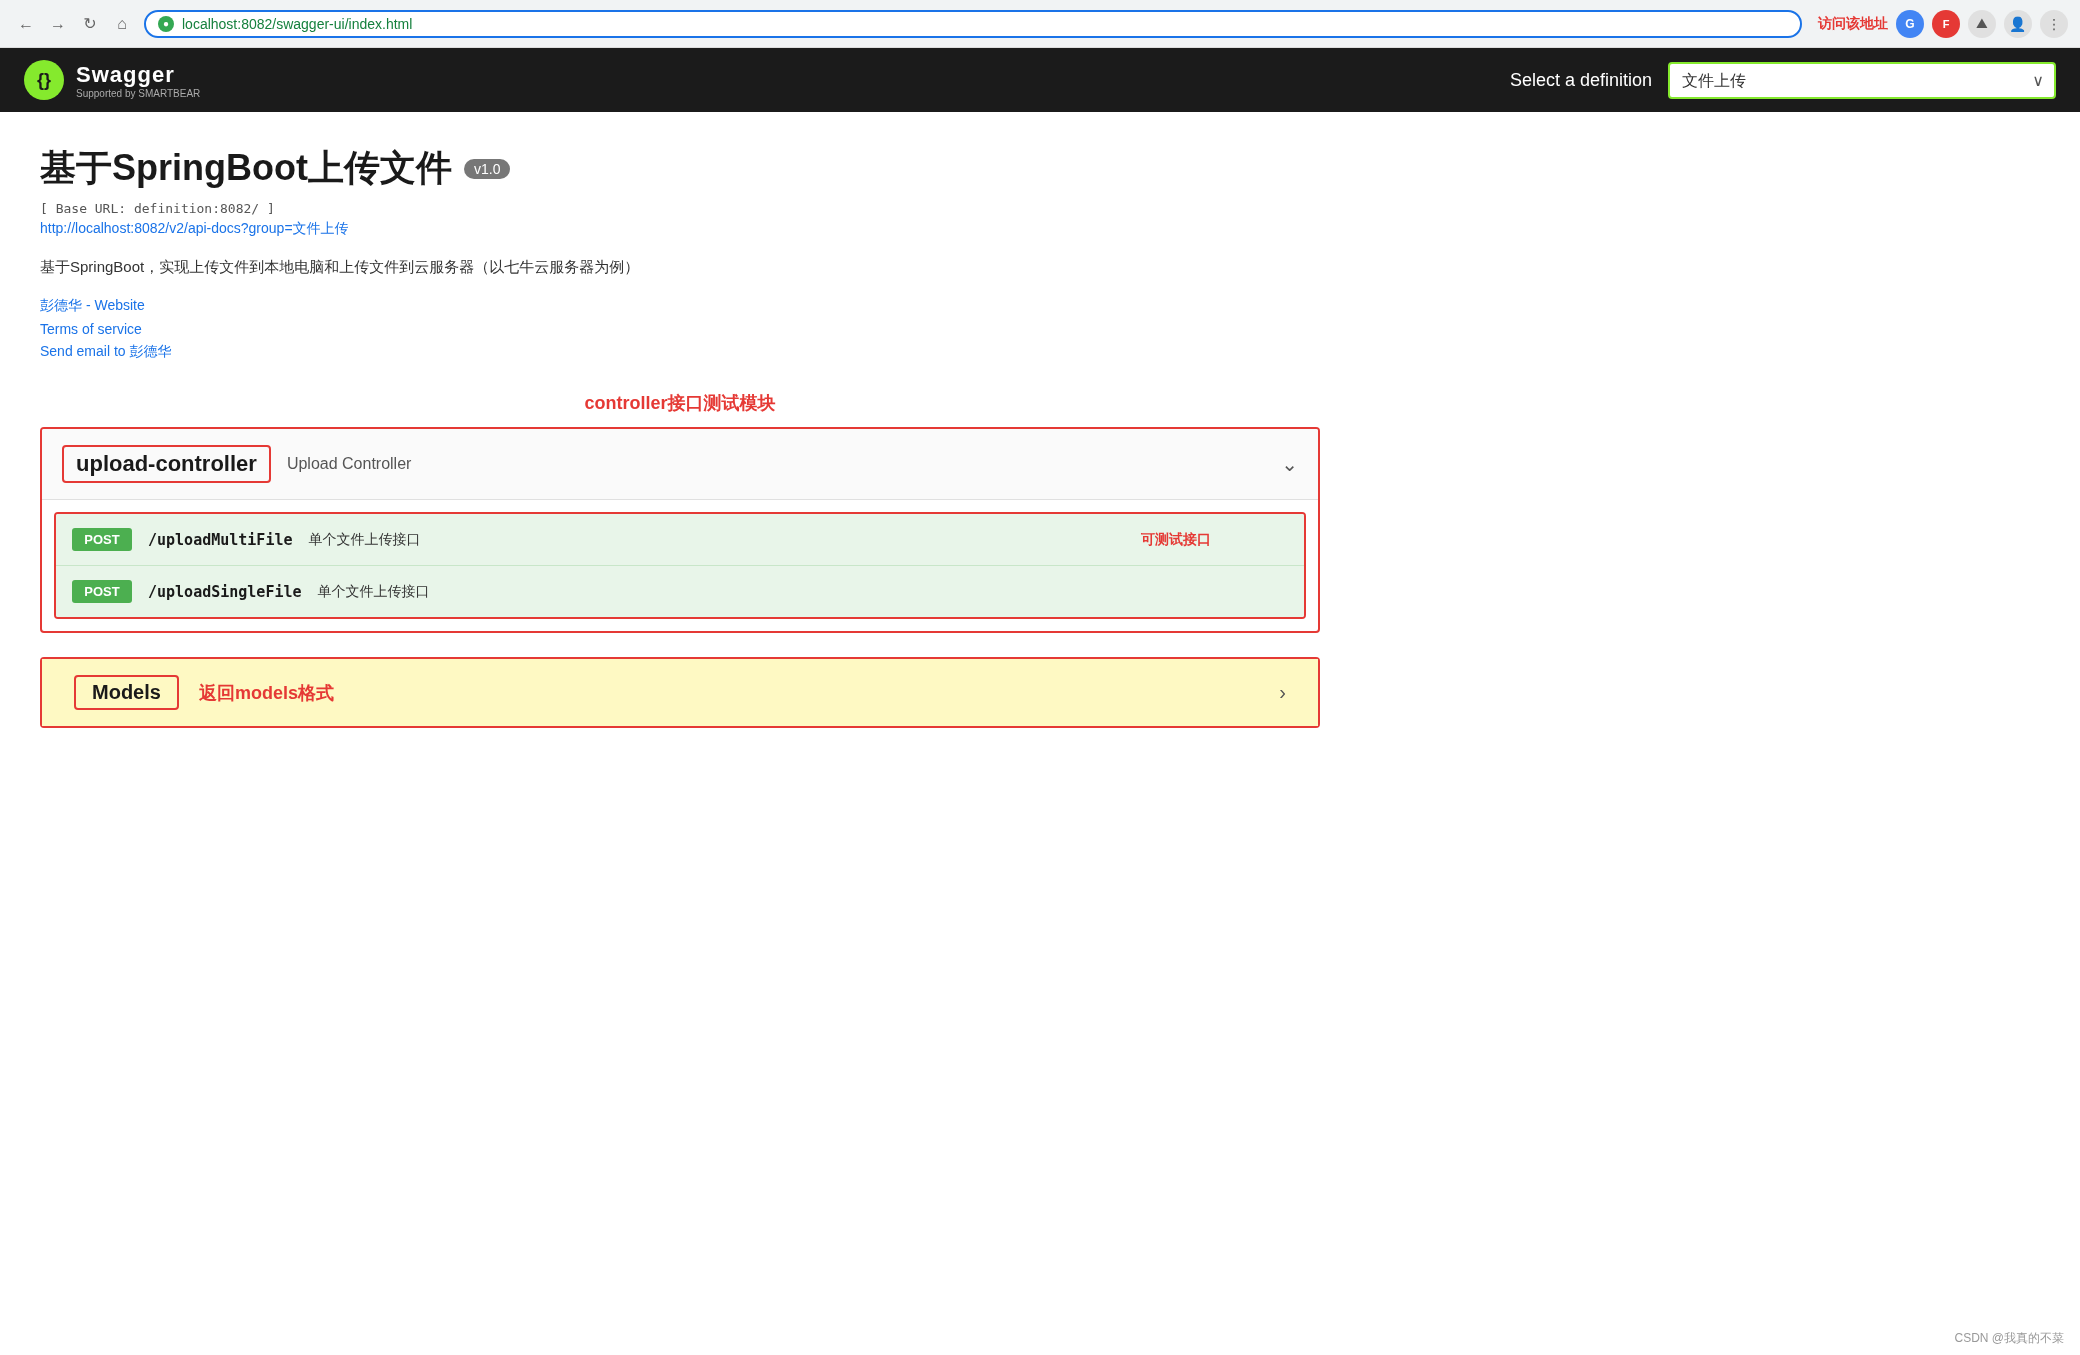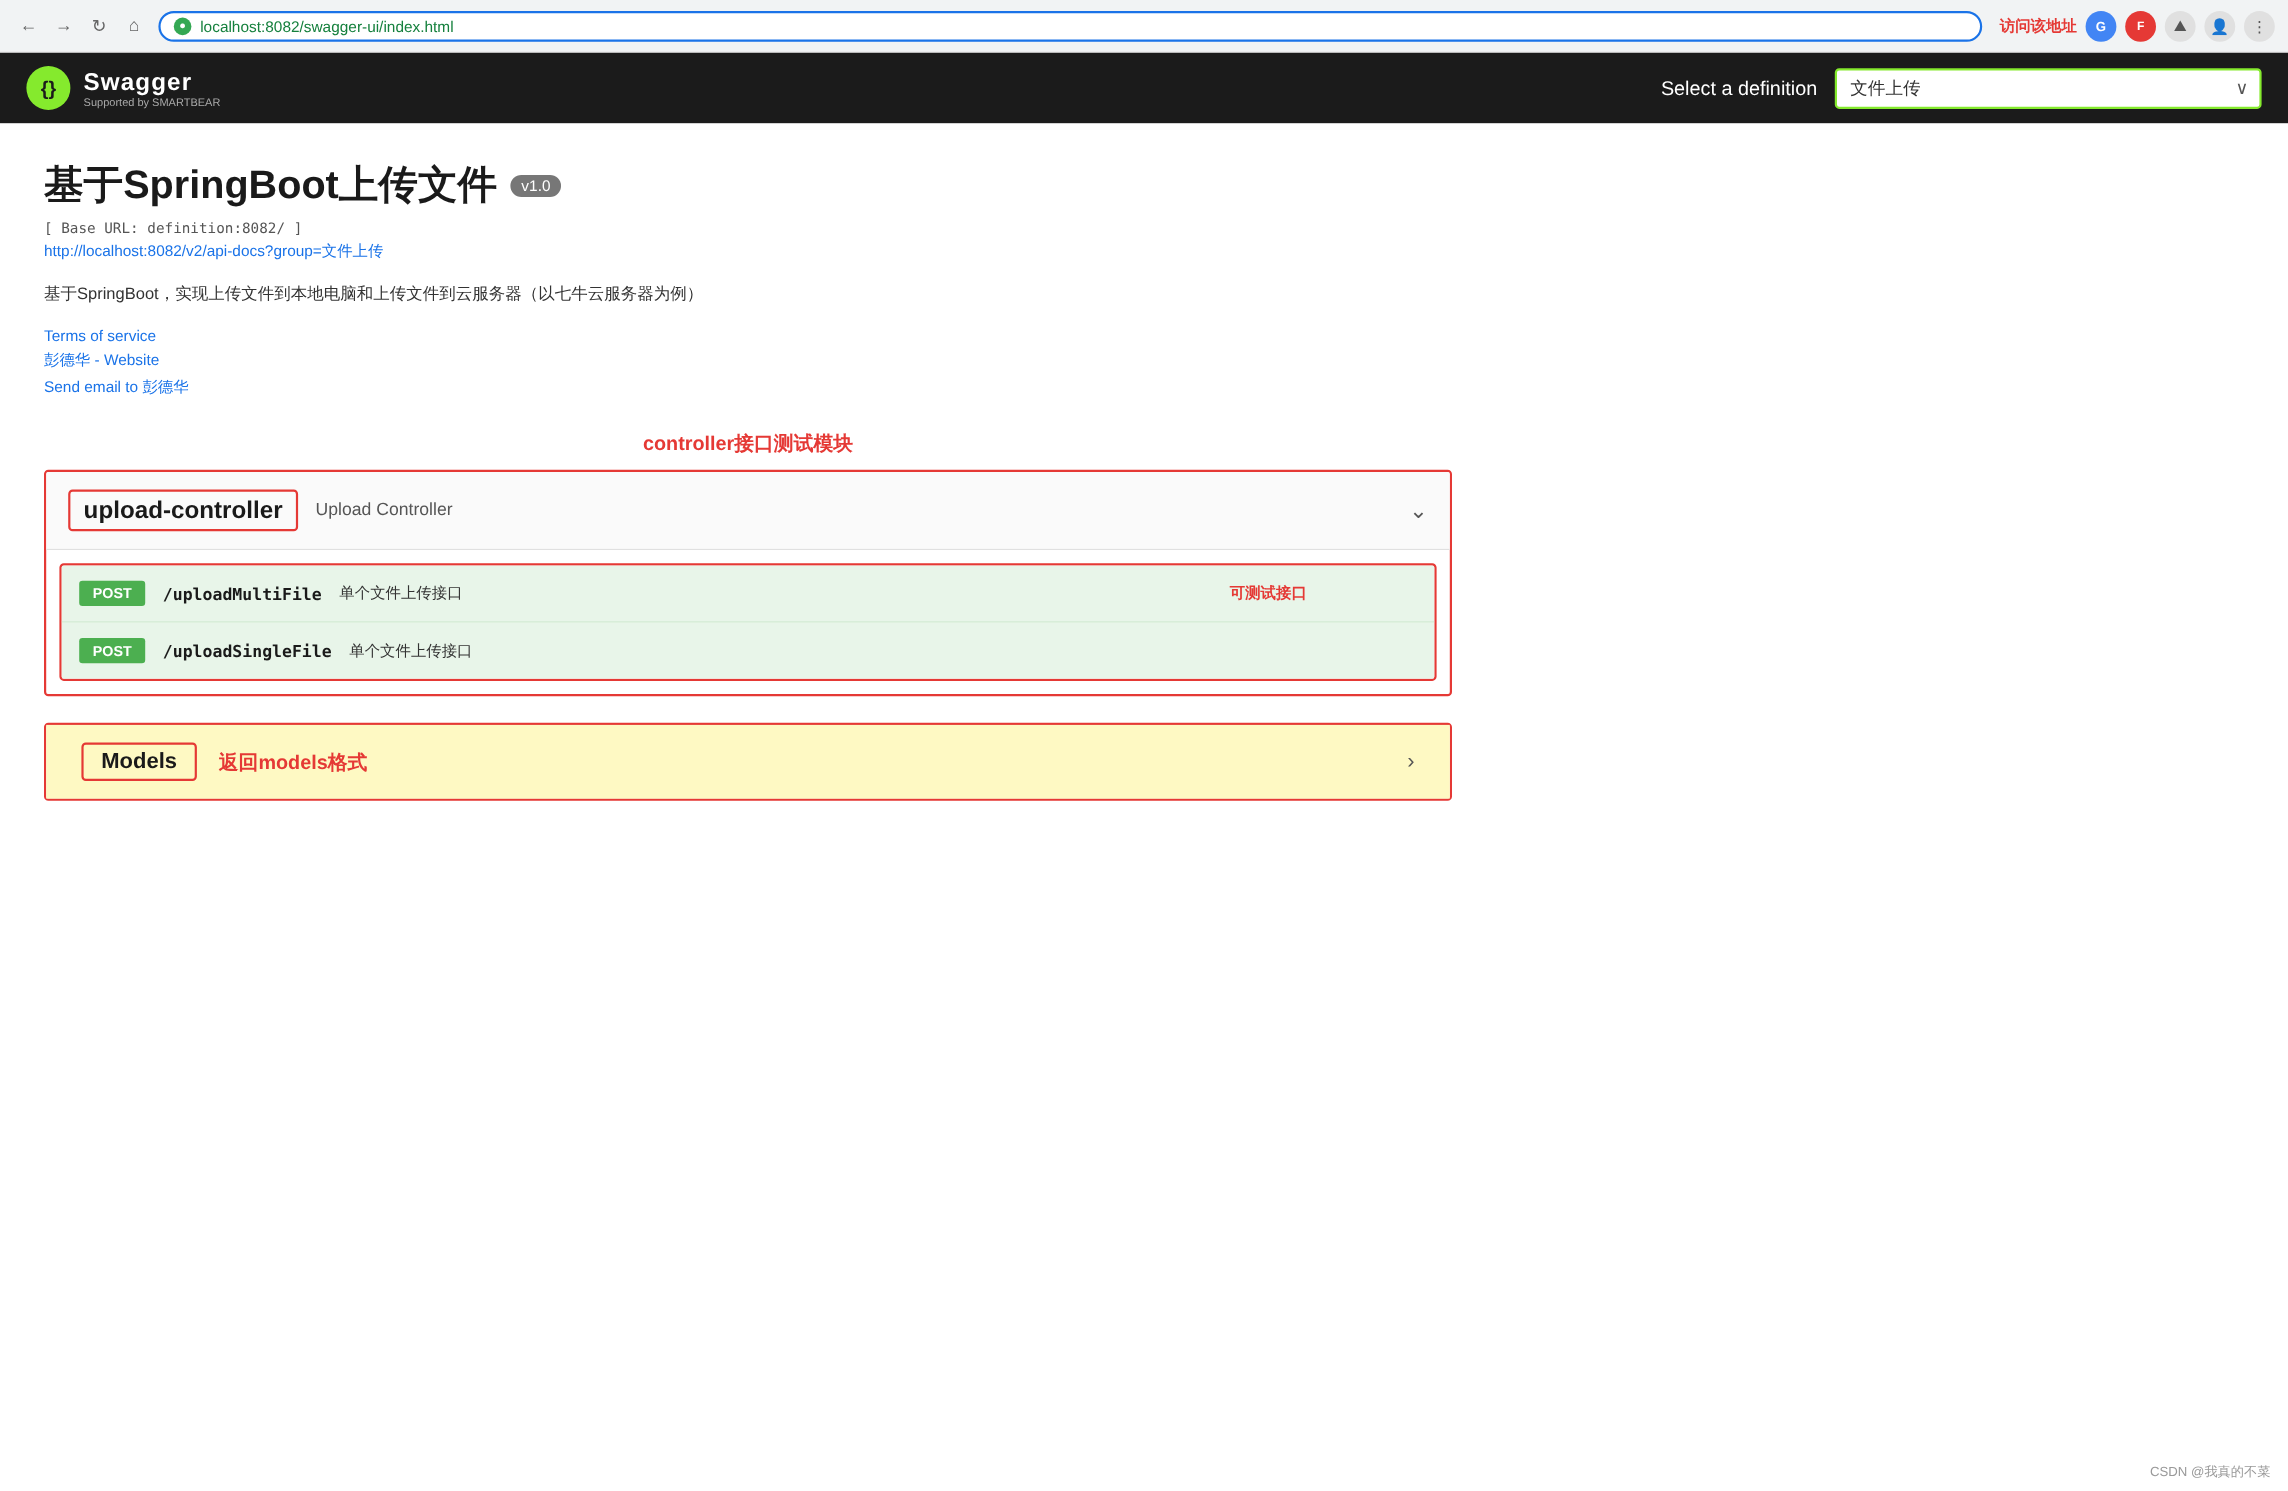--- a/index.html
+++ b/index.html
@@ -302,21 +302,21 @@
     }
     .endpoint-desc {
       font-size: 14px;
       color: #333;
     }
     .endpoint-annotation {
       color: #e53935;
       font-size: 14px;
       font-weight: bold;
       position: absolute;
-      right: 116px;
+      right: 93px;
       top: 50%;
       transform: translateY(-50%);
     }
 
     
     .models-section {
       border: 2px solid #e53935;
       border-radius: 4px;
       margin-bottom: 24px;
     }
@@ -401,22 +401,22 @@
 <div class="main-content">
 
   <div class="api-title">
     <span>基于SpringBoot上传文件</span>
     <span class="version-badge">v1.0</span>
   </div>
   <div class="base-url">[ Base URL: definition:8082/ ]</div>
   <a class="api-docs-link">http://localhost:8082/v2/api-docs?group=文件上传</a>
   <div class="api-description">基于SpringBoot，实现上传文件到本地电脑和上传文件到云服务器（以七牛云服务器为例）</div>
   <div class="info-links">
+    <a class="info-link">彭德华 - Website</a>
     <a class="info-link">Terms of service</a>
-    <a class="info-link">彭德华 - Website</a>
     <a class="info-link">Send email to 彭德华</a>
   </div>
 
   <div class="annotation-label">controller接口测试模块</div>
 
   <div class="controller-section">
     <div class="controller-header">
       <div class="controller-header-left">
         <span class="controller-name">upload-controller</span>
         <span class="controller-desc">Upload Controller</span>

